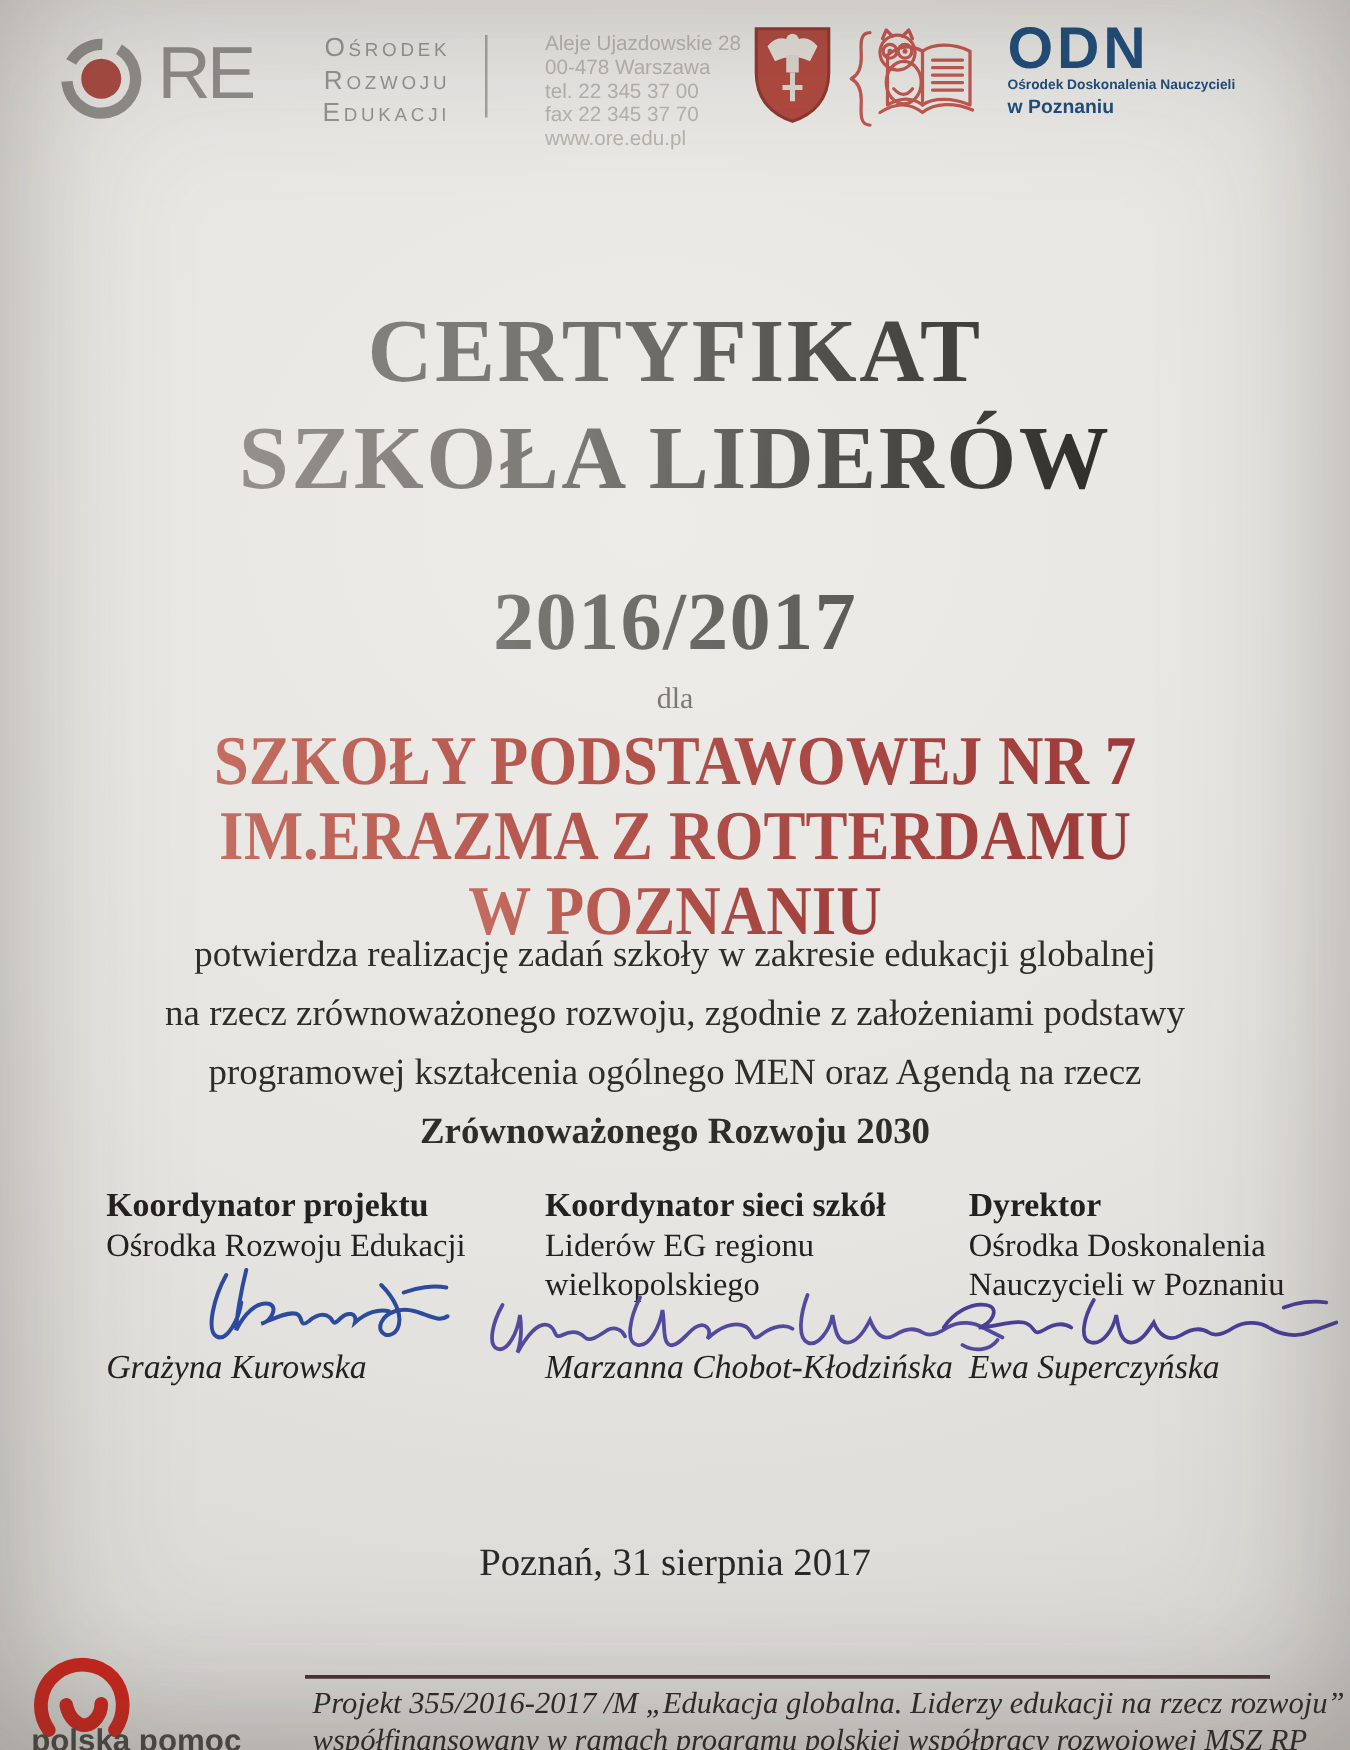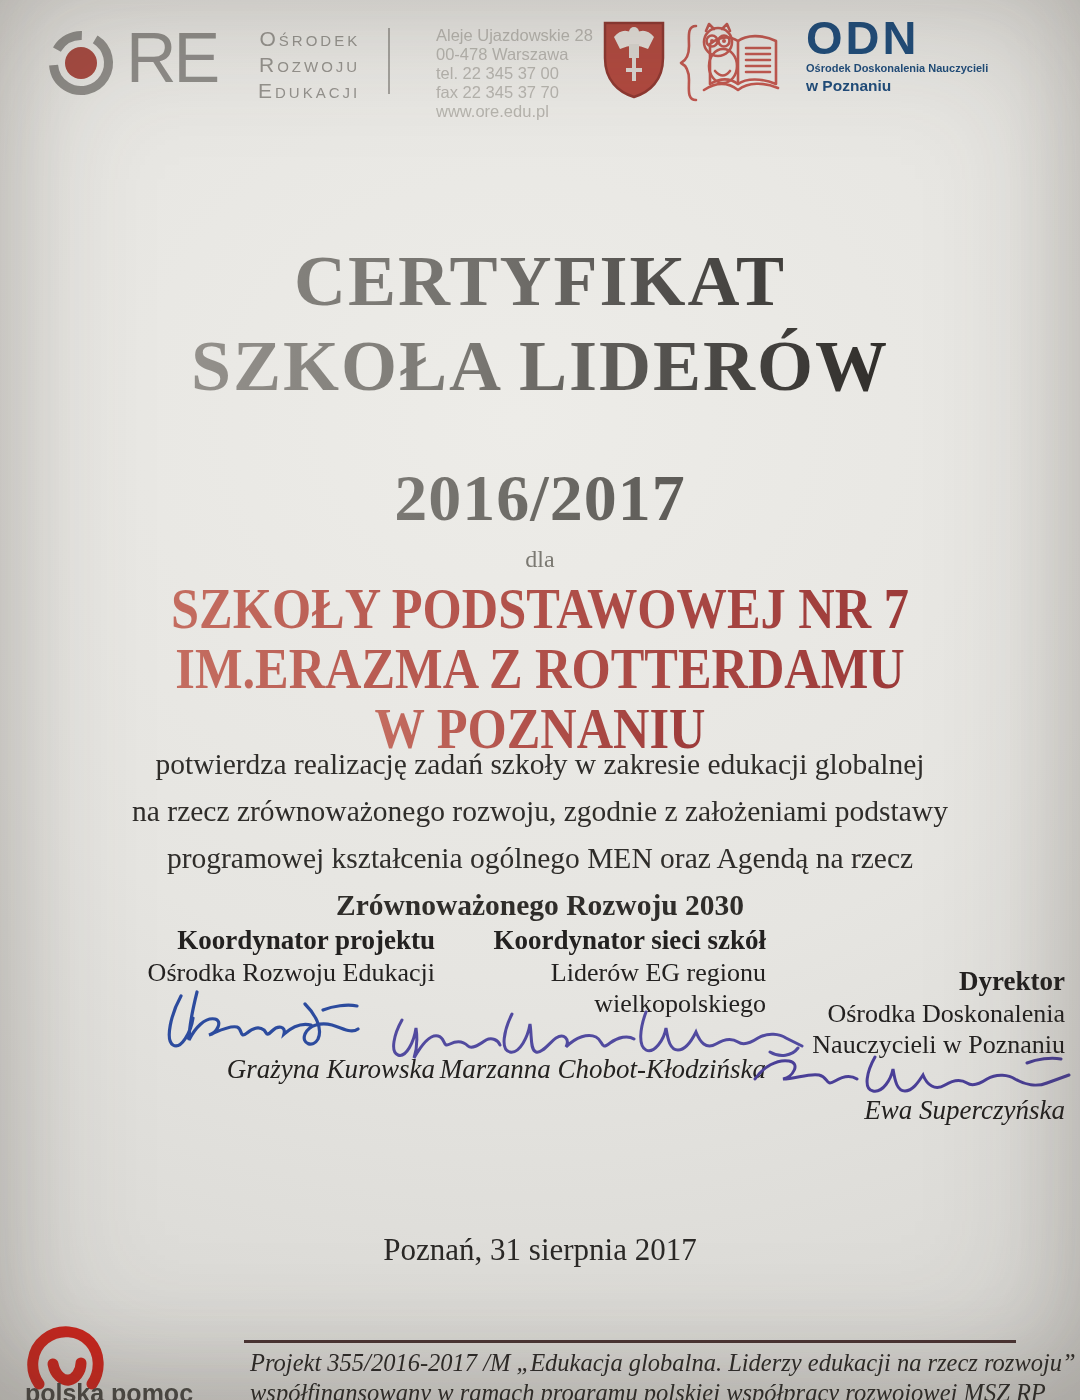--- a/index.html
+++ b/index.html
@@ -15,21 +15,21 @@
     content:"";position:absolute;inset:0;pointer-events:none;
     box-shadow:inset 0 0 150px rgba(70,62,55,.28), inset 0 -40px 80px rgba(70,62,55,.12);
   }
   .abs{position:absolute;}
   .center-line{position:absolute;left:50%;transform:translateX(-50%);white-space:nowrap;}
 
   
   .ore-re{
     left:126px;top:12px;
     font-family:"Liberation Sans",sans-serif;
-    font-size:70px;line-height:92px;letter-spacing:-3px;
+    font-size:59px;line-height:92px;letter-spacing:-3px;
     color:#8e8c88;
     text-align:center;
   }
   .ore-name{
     left:258px;top:26px;
     font-family:"Liberation Sans",sans-serif;
     font-variant:small-caps;
     font-size:21px;line-height:26px;letter-spacing:3px;
     color:#94928d;
     text-align:right;
@@ -62,24 +62,24 @@
   .t2{top:325px;font-size:72px;letter-spacing:2px;}
   .t3{top:416px;font-size:66px;letter-spacing:1px;margin-top:44px;}
   .dla{top:546px;font-size:24px;color:#7b7972;}
   .recip{font-size:56px;letter-spacing:0;transform:translateX(-50%) scaleX(.9);}
   .r1{top:577px;}.r2{top:637px;}.r3{top:697px;}
 
   .bodyline{font-size:29.5px;color:#2f2d2a;}
   .b0{top:748px;}.b1{top:795px;}.b2{top:842px;}.b3{top:889px;font-weight:bold;}
 
   
-  .sig-col{position:absolute;top:924px;height:178px;text-align:right;}
+  .sig-col{position:absolute;top:948px;height:178px;text-align:left;}
   .c1{left:85px;width:350px;}
   .c2{left:436px;width:330px;}
-  .c3{left:775px;width:290px;margin-top:41px;}
+  .c3{left:775px;width:290px;}
   .role{font-size:26px;line-height:31px;color:#232120;}
   .role.head{font-weight:bold;font-size:27px;line-height:33px;}
   .sig-name{position:absolute;width:100%;top:130px;font-style:italic;font-size:27px;color:#242220;}
   .ink{position:absolute;}
   .ink1{left:70px;top:60px;}
   .ink2{left:-48px;top:76px;}
   .ink3{left:-28px;top:84px;}
 
   .date{top:1232px;font-size:31px;color:#2b2927;}
 

